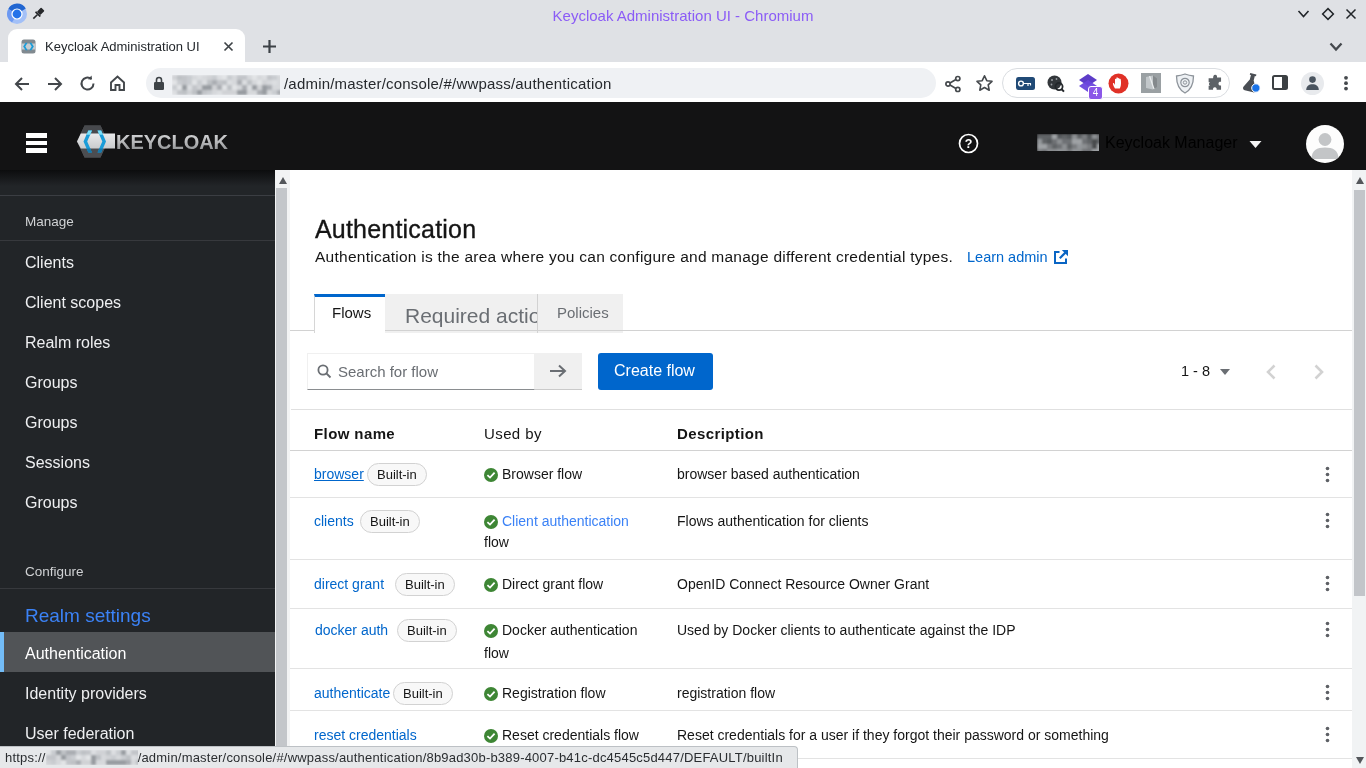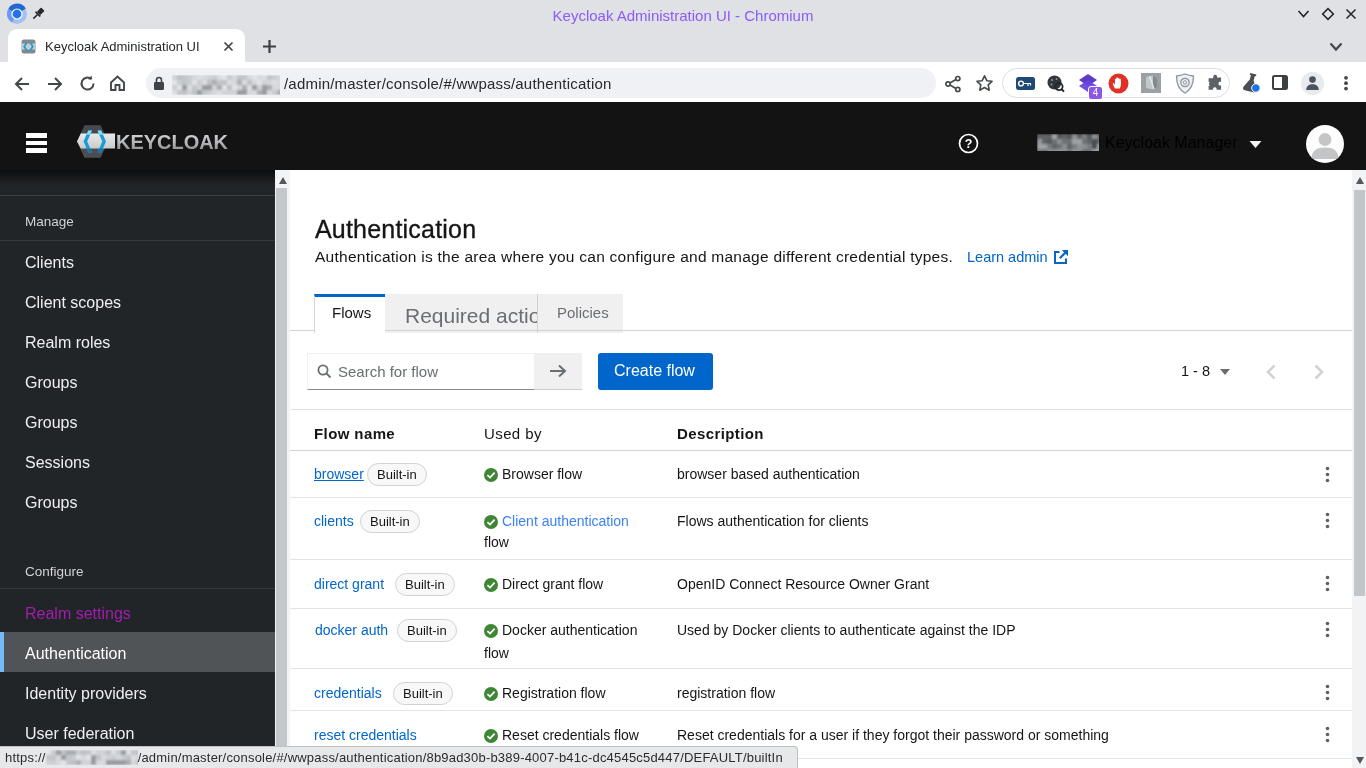--- a/index.html
+++ b/index.html
@@ -425,21 +425,21 @@
 <div class="ab" style="left:0;top:240px;width:275px;height:1px;background:#37393d"></div>
 <div class="tx" style="left:25px;top:254px;font-size:16px;color:#eeeff1">Clients</div>
 <div class="tx" style="left:25px;top:294px;font-size:16px;color:#eeeff1">Client scopes</div>
 <div class="tx" style="left:25px;top:334px;font-size:16px;color:#eeeff1">Realm roles</div>
 <div class="tx" style="left:25px;top:374px;font-size:16px;color:#eeeff1">Groups</div>
 <div class="tx" style="left:25px;top:414px;font-size:16px;color:#eeeff1">Groups</div>
 <div class="tx" style="left:25px;top:454px;font-size:16px;color:#eeeff1">Sessions</div>
 <div class="tx" style="left:25px;top:494px;font-size:16px;color:#eeeff1">Groups</div>
 <div class="tx" style="left:25px;top:564px;font-size:13.5px;color:#d0d2d4">Configure</div>
 <div class="ab" style="left:0;top:588px;width:275px;height:1px;background:#37393d"></div>
-<div class="tx" style="left:25px;top:605px;font-size:16px;color:#a21caf">Realm settings</div>
+<div class="tx" style="left:25px;top:605px;font-size:19px;color:#3b82f6">Realm settings</div>
 <div class="ab" style="left:0;top:632px;width:275px;height:40px;background:#515457"></div>
 <div class="ab" style="left:0;top:632px;width:4px;height:40px;background:#73bcf7"></div>
 <div class="tx" style="left:25px;top:645px;font-size:16px;color:#fff">Authentication</div>
 <div class="tx" style="left:25px;top:685px;font-size:16px;color:#eeeff1">Identity providers</div>
 <div class="tx" style="left:25px;top:725px;font-size:16px;color:#eeeff1">User federation</div>
 
 <div class="ab" style="left:275px;top:170px;width:15px;height:598px;background:#f2f3f4"></div>
 <div class="ab" style="left:279px;top:177px">
 <svg width="8" height="7" viewBox="0 0 8 7">
       <path d="M0 7 L4 0 L8 7 Z" fill="#54575b"></path>
@@ -553,21 +553,21 @@
 <div class="ab" style="left:484px;top:624px">
     <svg width="14" height="14" viewBox="0 0 14 14">
       <circle cx="7" cy="7" r="7" fill="#3e8635"></circle>
       <path d="M3.4 7.2 L6 9.6 L10.6 4.6" fill="none" stroke="#fff" stroke-width="1.8"></path>
     </svg>
   </div>
 <div class="tx" style="left:502px;top:622px;font-size:14px;color:#151515">Docker authentication</div>
 <div class="tx" style="left:484px;top:645px;font-size:14px;color:#151515">flow</div>
 <div class="tx" style="left:677px;top:622px;font-size:14px;color:#151515">Used by Docker clients to authenticate against the IDP</div>
 
-<div class="tx" style="left:314px;top:685px;font-size:14px;color:#0066cc">credentials</div>
+<div class="tx" style="left:314px;top:685px;font-size:14px;color:#0066cc">authenticate</div>
 <div class="ab" style="left:393px;top:682px;height:23px;border:1px solid #d2d2d2;border-radius:12px;background:#f8f8f8;padding:0 9px;font-size:13px;color:#151515;line-height:21px;white-space:nowrap">Built-in</div>
 <div class="ab" style="left:484px;top:687px">
     <svg width="14" height="14" viewBox="0 0 14 14">
       <circle cx="7" cy="7" r="7" fill="#3e8635"></circle>
       <path d="M3.4 7.2 L6 9.6 L10.6 4.6" fill="none" stroke="#fff" stroke-width="1.8"></path>
     </svg>
   </div>
 <div class="tx" style="left:502px;top:685px;font-size:14px;color:#151515">Registration flow</div>
 <div class="tx" style="left:677px;top:685px;font-size:14px;color:#151515">registration flow</div>
 

